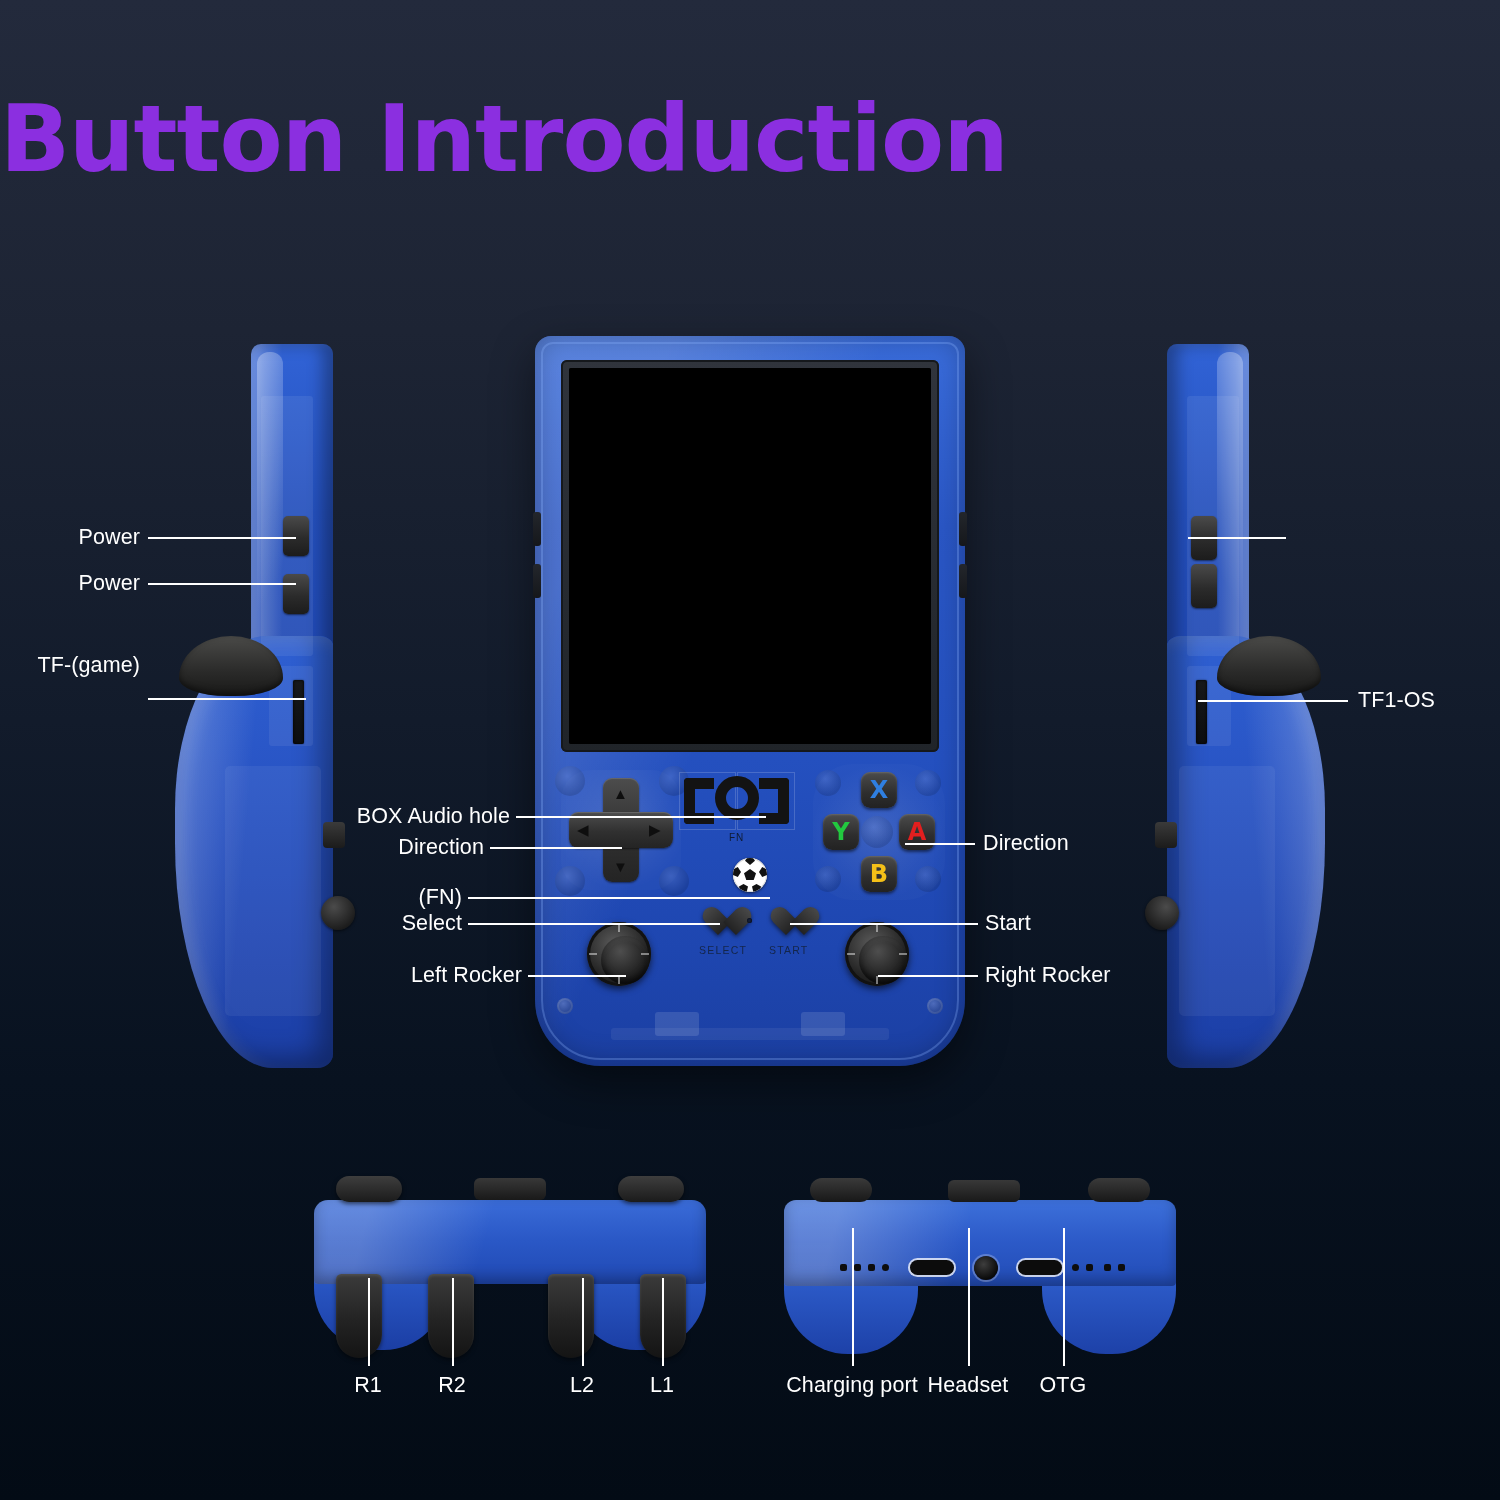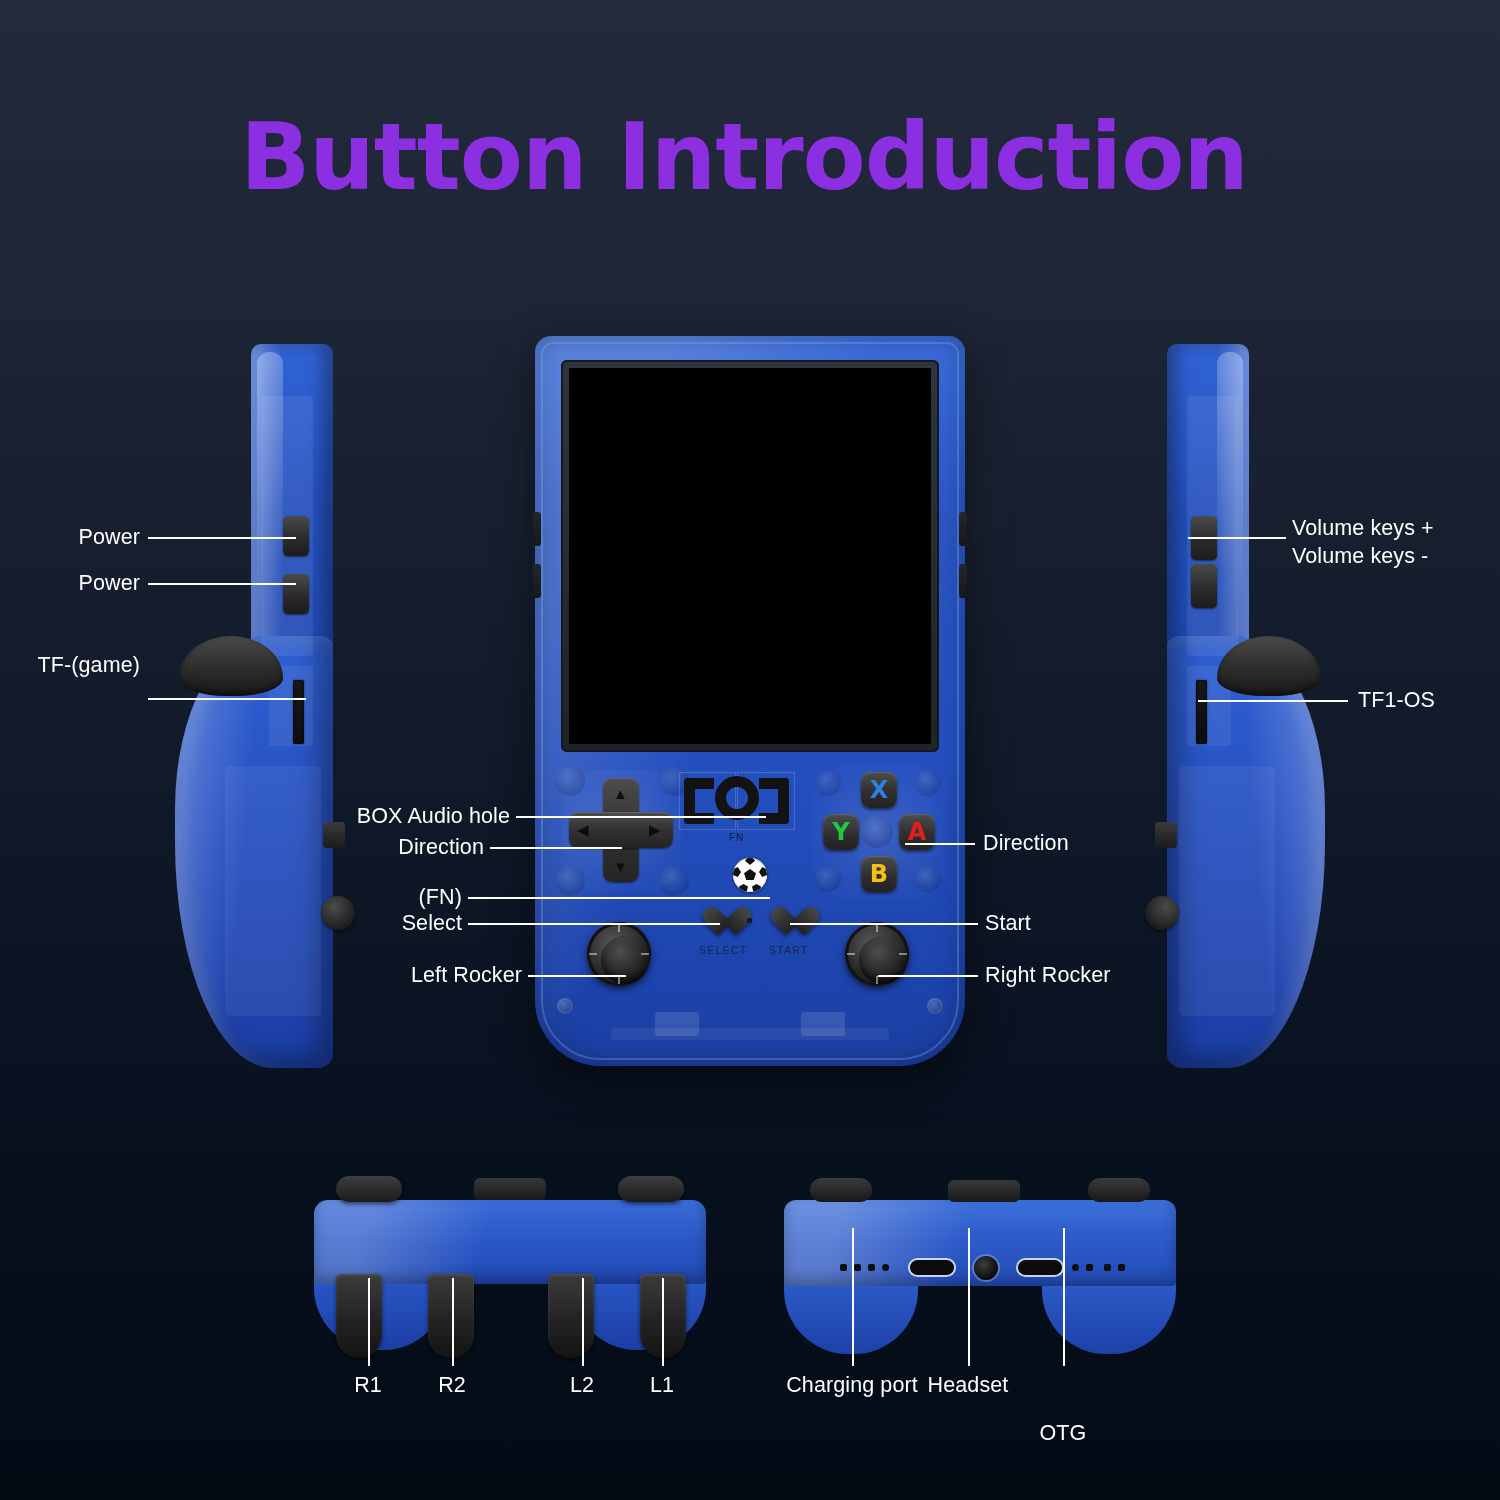--- a/index.html
+++ b/index.html
@@ -7,25 +7,24 @@
   body{
     font-family:"Liberation Sans", sans-serif;
     background:linear-gradient(180deg,#232a3c 0%,#1d2434 22%,#121b2b 48%,#081220 72%,#030b15 100%);
     position:relative; overflow:hidden; color:#fff;
   }
   .stage{ position:absolute; inset:0; }
   .abs{ position:absolute; }
 
   
   #title{
-    left:0; right:12px; top:86px; text-align:center;
+    left:0; right:12px; top:86px; 
     font-size:92px; font-weight:bold; letter-spacing:-1px;
     color:#8b2fe0; font-family:"DejaVu Sans", sans-serif;
     white-space:nowrap;
-    margin-top:18px;
   }
   #subtitle{
     left:0; right:0; top:196px; text-align:center;
     font-size:40px; color:#f2f4f8; font-weight:400;
     white-space:nowrap;
   }
 
   
   .lbl{
     font-size:21.5px; color:#ffffff; white-space:nowrap; line-height:1.28;
@@ -324,24 +323,20 @@
       <div class="btn-hard" style="left:118px; top:180px; width:26px; height:44px;"></div>
       <div class="btn-hard" style="left:118px; top:228px; width:26px; height:44px;"></div>
       <div class="tfslot" style="left:128px; top:344px; height:64px;"></div>
       <div class="stickcol" style="left:158px; top:486px;"></div>
       <div class="stick-side" style="left:156px; top:560px;"></div>
       <div class="gloss" style="left:92px; top:16px; width:26px; height:380px; border-radius:12px;"></div>
     </div>
   </div>
 
   <div class="abs line hline" style="left:1188px; top:537px; width:98px;"></div>
-  <div class="abs lbl l" style="left:1292px; top:515px; width:200px;">
-    <div>Volume keys +</div>
-    <div>Volume keys -</div>
-  </div>
 
   <div class="abs line hline" style="left:1198px; top:700px; width:150px;"></div>
   <div class="abs lbl l" style="left:1358px; top:687px; width:140px;">TF1-OS</div>
 
   <div class="abs" id="front">
     <div class="front-shell"></div>
     <div class="front-inner-edge"></div>
 
     <div class="nubL" style="left:-2px; top:176px;"></div>
     <div class="nubL" style="left:-2px; top:228px;"></div>
@@ -513,15 +508,15 @@
     <div class="spkhole" style="left:348px; top:96px;"></div>
   </div>
 
   <div class="abs line vline" style="left:852px; top:1228px; height:138px;"></div>
   <div class="abs lbl c" style="left:772px; top:1372px; width:160px;">Charging port</div>
 
   <div class="abs line vline" style="left:968px; top:1228px; height:138px;"></div>
   <div class="abs lbl c" style="left:908px; top:1372px; width:120px;">Headset</div>
 
   <div class="abs line vline" style="left:1063px; top:1228px; height:138px;"></div>
-  <div class="abs lbl c" style="left:1013px; top:1372px; width:100px;margin-top:48px;">OTG</div>
+  <div class="abs lbl c" style="left:1013px; top:1372px; width:100px;">OTG</div>
 
 </div>
 
 </body></html>

